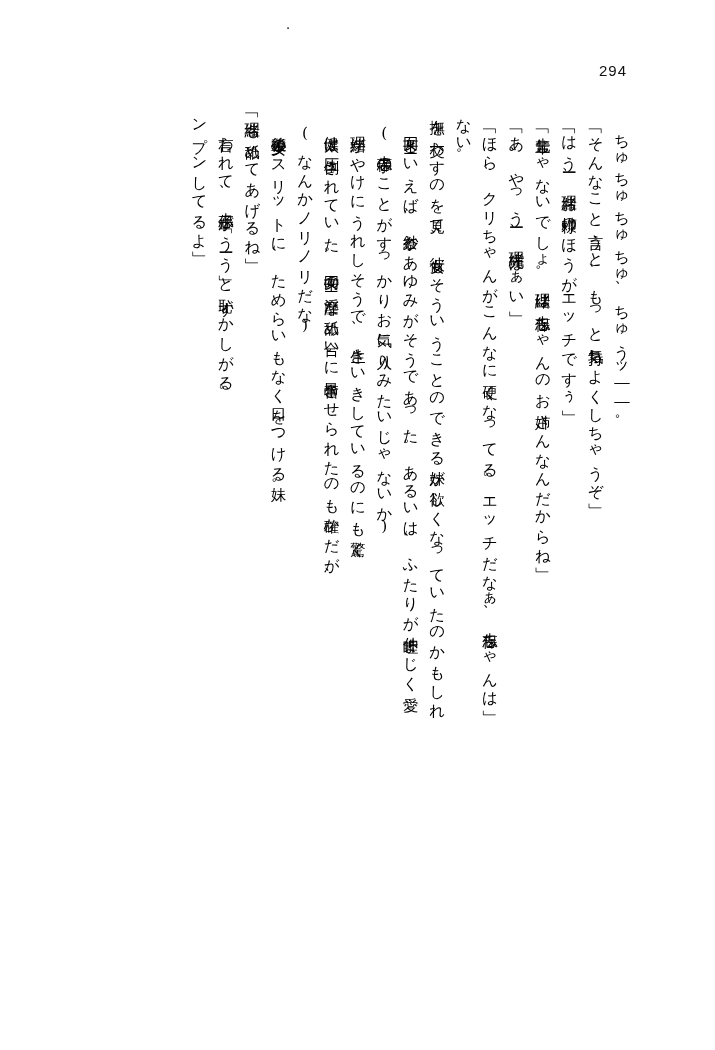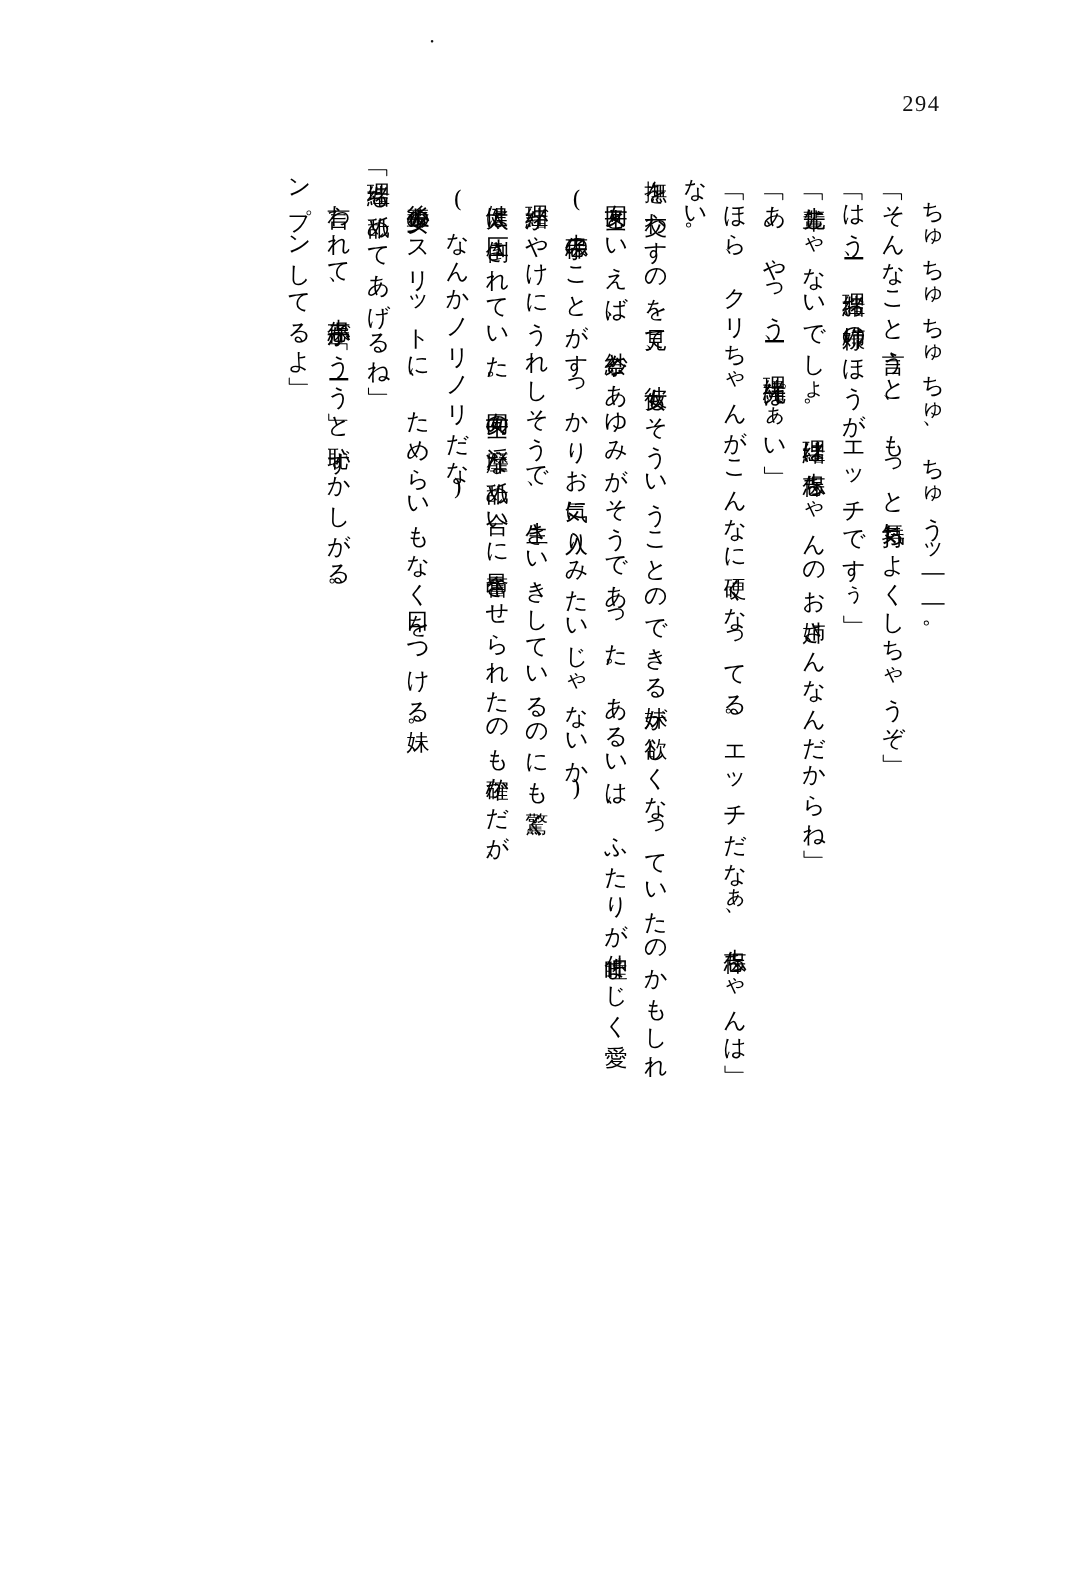--- a/index.html
+++ b/index.html
@@ -33,21 +33,21 @@
     color: #111;
   }
 
   .page-number {
     position: absolute;
     top: 62px;
     right: 88px;
     font-size: 15px;
     letter-spacing: 1px;
     color: #111;
-    font-family: Liberation Serif, serif;
+    font-family: Liberation Sans, sans-serif;
   }
 
   
   .text-block {
     position: absolute;
     top: 108px;
     right: 86px;
     height: 840px;
     display: flex;
     flex-direction: row;

